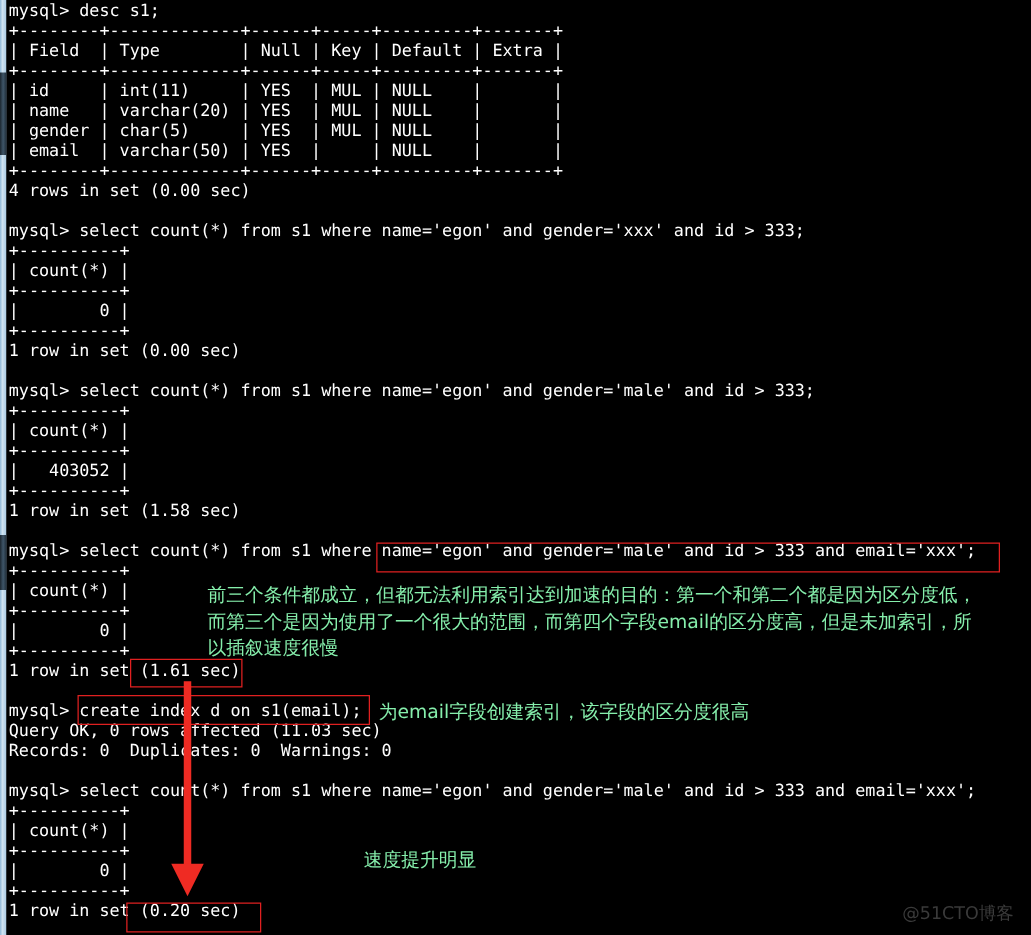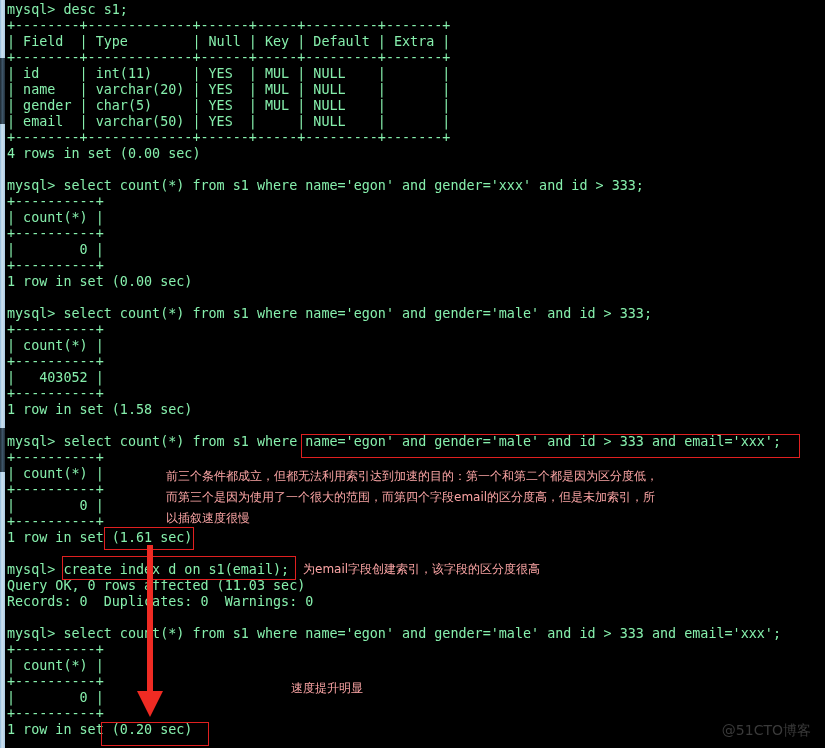--- a/index.html
+++ b/index.html
@@ -45,43 +45,43 @@
     width: 5px;
     height: 44px;
     background: linear-gradient(90deg, #1c2730 0%, #3e5568 50%, #22303c 100%);
   }
   
   #console {
     position: absolute;
     left: 7px;
     top: 2px;
     width: 818px;
-    color: #86efac;
+    color: #ffffff;
     font-family: "DejaVu Sans Mono", "Liberation Mono", monospace;
     font-size: 13.4px;
     line-height: 16px;
     letter-spacing: 0px;
     white-space: pre;
   }
   .line {
     height: 16px;
     white-space: pre;
   }
   
   .rbox {
     position: absolute;
     border: 1.5px solid #e02020;
     box-sizing: border-box;
     pointer-events: none;
   }
   .rtext {
     position: absolute;
-    color: #fca5a5;
+    color: #86efac;
     font-family: "DejaVu Sans", "Liberation Sans", sans-serif;
-    font-size: 12px;
+    font-size: 15px;
     line-height: 21px;
     white-space: pre;
   }
   .arrow-shaft {
     position: absolute;
     background: #ef2b23;
   }
   .arrow-head {
     position: absolute;
     width: 0;

